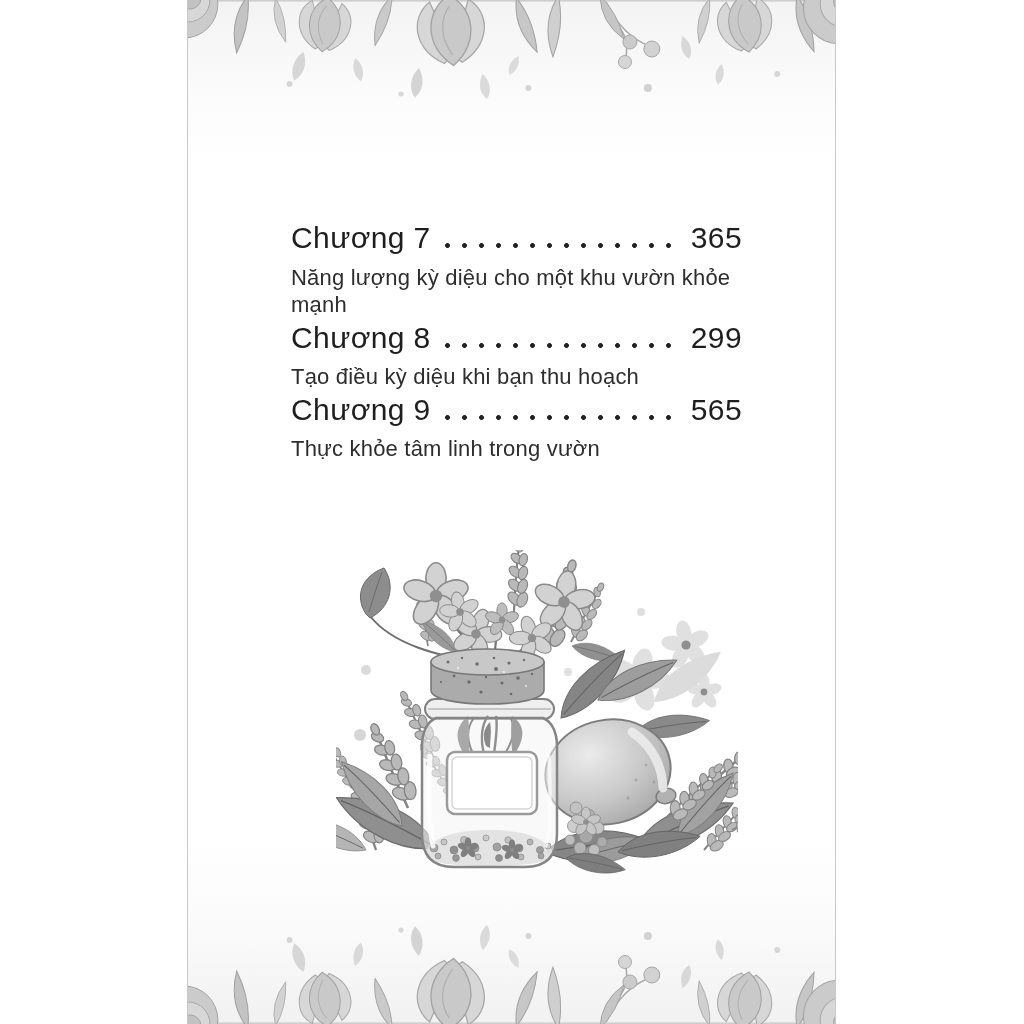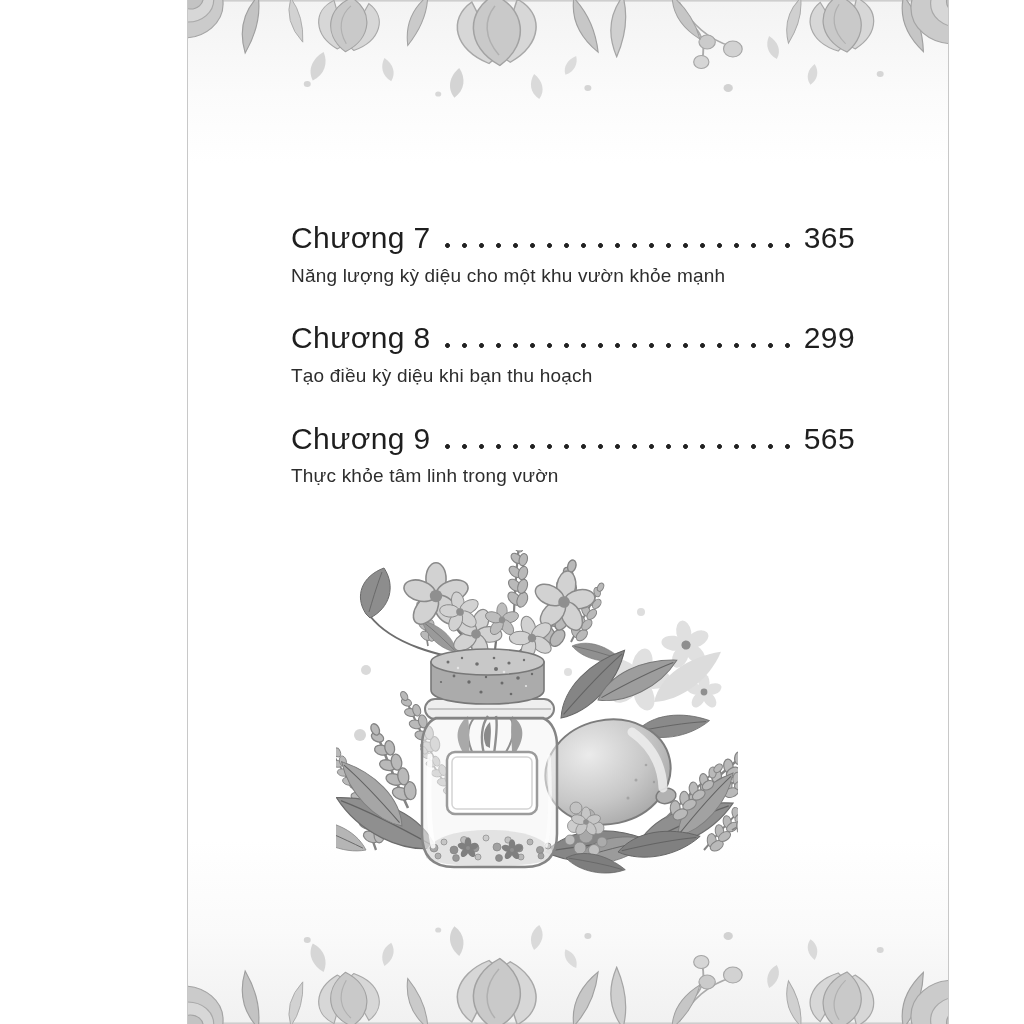--- a/index.html
+++ b/index.html
@@ -1,40 +1,40 @@
 <!DOCTYPE html>
 <html><head>
 <meta charset="utf-8">
 <style>
   html,body{margin:0;padding:0;}
   body{
     width:1024px;height:1024px;position:relative;background:#ffffff;
     font-family:"Liberation Sans","DejaVu Sans",sans-serif;overflow:hidden;
   }
   .page{
-    position:absolute;left:187px;top:0;width:762px;height:1024px;box-sizing:border-box;
+    position:absolute;left:187px;top:0;width:649px;height:1024px;box-sizing:border-box;
     border-left:1px solid #c8c8c8;border-right:1px solid #c8c8c8;
     background:linear-gradient(180deg,#f3f3f3 0%,#fbfbfb 9%,#ffffff 16%,#ffffff 82%,#fafafa 91%,#f1f1f1 100%);
     overflow:hidden;
   }
   .band{position:absolute;left:0;width:100%;height:112px;display:block;}
   .band.top{top:0;}
   .band.bottom{bottom:0;}
   .toc{position:absolute;top:219px;left:103px;right:93px;}
-  .toc-entry + .toc-entry{margin-top:32px;}
+  .toc-entry + .toc-entry{}
   .toc-row{display:flex;align-items:baseline;line-height:1.25;}
   .chapter,.pagenum{
     font-size:30px;color:#1e1e1e;letter-spacing:.4px;white-space:nowrap;
   }
   .leader{
     flex:1 1 auto;height:5px;margin:0 10px 0 14px;
     background-image:radial-gradient(circle at 2.5px 2.5px,#222222 2.1px,transparent 2.7px);
     background-size:17px 5px;background-repeat:repeat-x;background-position:0 100%;
   }
-  .subtitle{margin:7px 0 0;font-size:19px;color:#2d2d2d;letter-spacing:.2px;line-height:1.25;}
+  .subtitle{margin:7px 0 0;font-size:22px;color:#2d2d2d;letter-spacing:.2px;line-height:1.25;}
   figure.illustration{position:absolute;top:550px;left:148px;width:402px;height:332px;margin:0;}
   figure.illustration svg{display:block;width:402px;height:332px;}
 </style>
 </head>
 <body>
 
 <div class="page">
 
   <svg class="band top" viewBox="0 0 650 112" preserveAspectRatio="none" aria-hidden="true">
     <defs>

